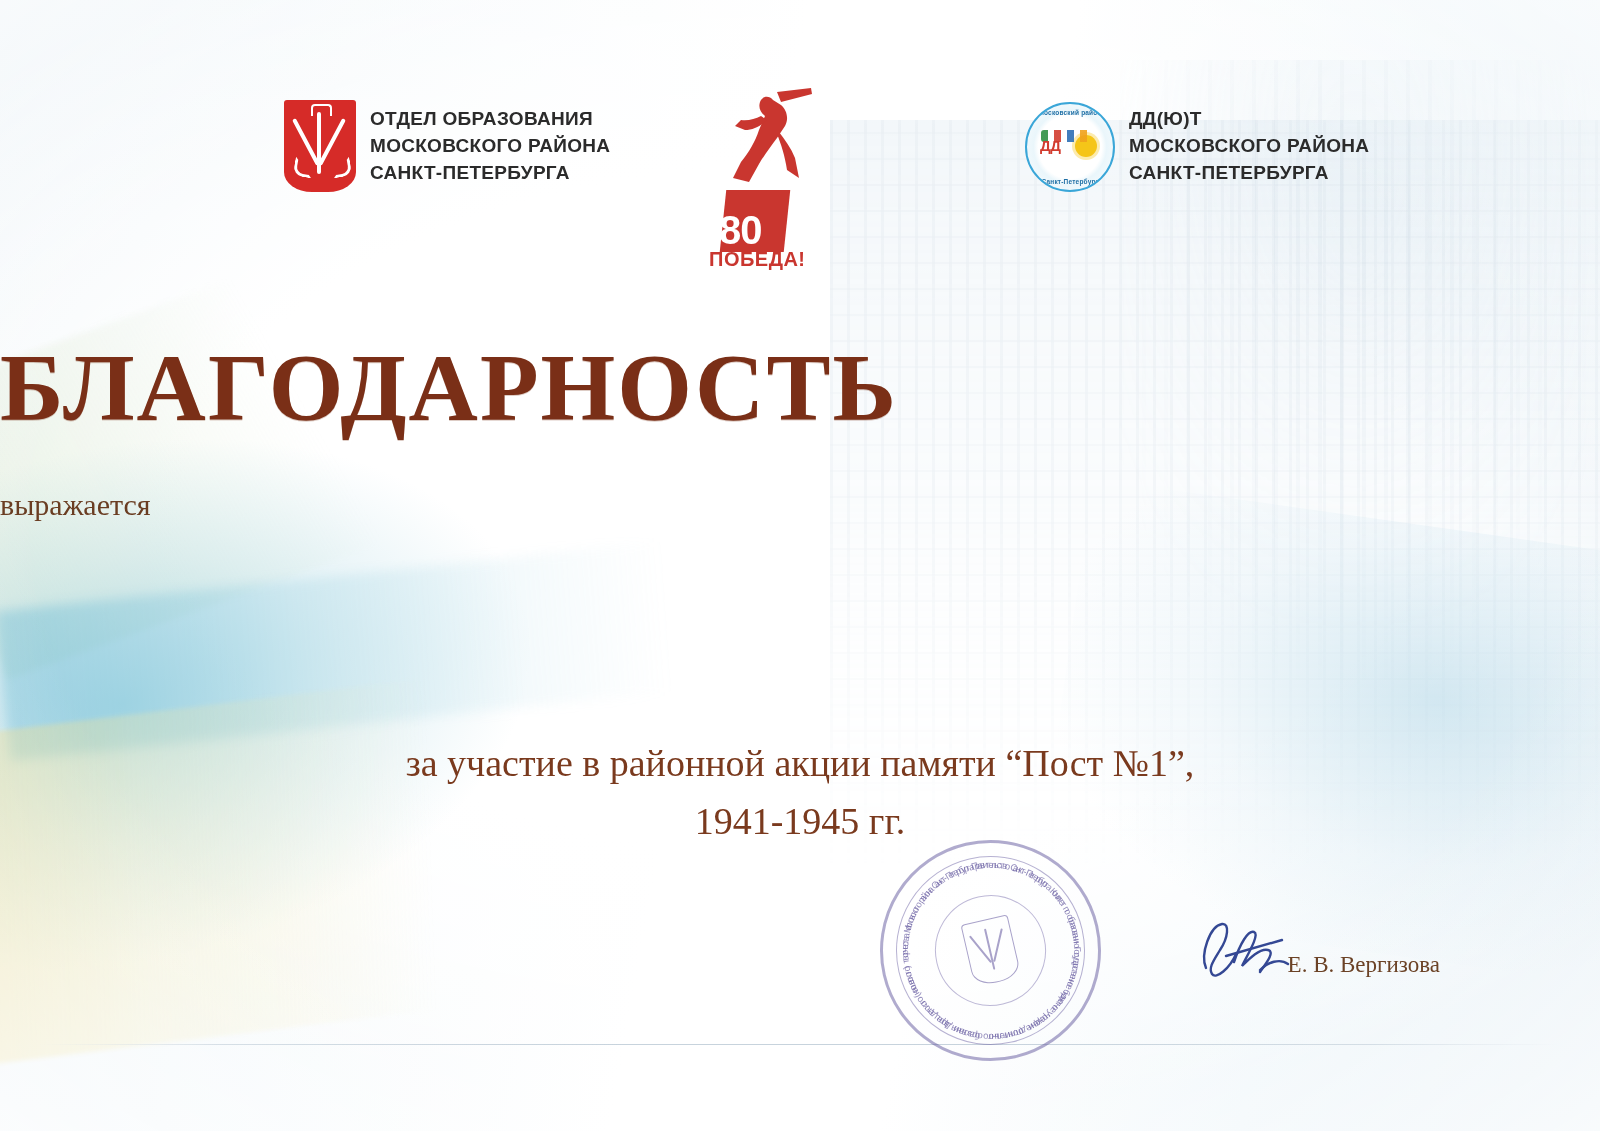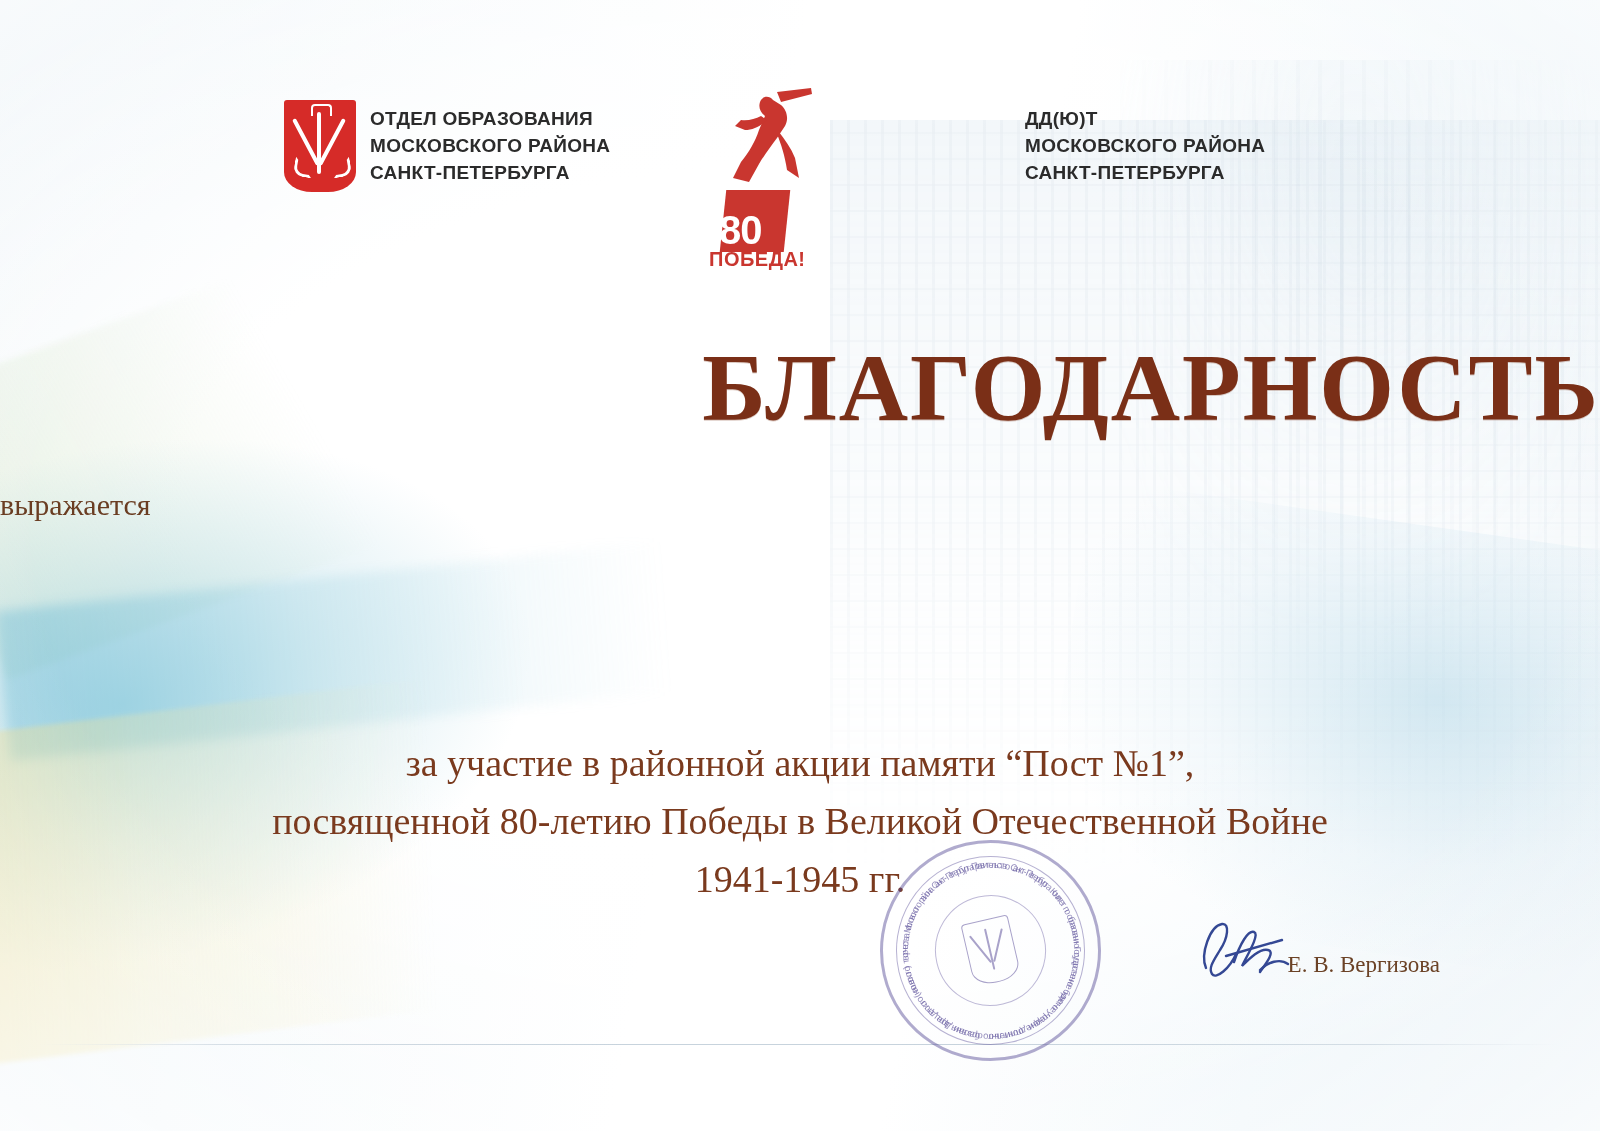--- a/index.html
+++ b/index.html
@@ -254,21 +254,21 @@
       linear-gradient(90deg, #2f8f44 0 7px, transparent 7px 13px, #d23c2f 13px 20px, transparent 20px 26px, #2d6fb5 26px 33px, transparent 33px 39px, #f0a21c 39px 46px, transparent 46px 100%);
     border-radius: 3px;
     opacity: 0.9;
   }
 
   
   .title {
     position: absolute;
     top: 332px;
     left: 0; right: 0;
-    text-align: right;
+    text-align: left;
     font-family: "Liberation Serif", serif;
     font-weight: 700;
     font-size: 96px;
     letter-spacing: 2px;
     color: #7a2f17;
     text-shadow: 0 1px 0 rgba(120,50,25,0.25);
   }
   .subtitle {
     position: absolute;
     top: 488px;
@@ -437,34 +437,40 @@
         <path d="M58 14 C54 9 47 10 45 16 C43 22 46 27 50 30 L44 44 C40 56 34 66 26 76 L18 92 L34 96 L44 78 C50 68 56 60 62 52 L70 40 C74 33 72 24 66 19 Z" fill="#c9362f"></path>
         <path d="M46 30 C40 33 33 35 26 34 L20 40 L30 44 C38 44 46 40 52 34 Z" fill="#c9362f"></path>
         <path d="M62 48 C66 58 70 70 72 84 L84 92 L80 72 C76 62 70 54 64 46 Z" fill="#c9362f"></path>
       </svg>
       <div class="plinth"></div>
       <div class="num80">80</div>
       <div class="pobeda">ПОБЕДА!</div>
     </div>
 
     <div class="logo-block logo-right">
+      <div class="ddut-logo">
+        <div class="ring-text-top">Московский район</div>
+        <div class="sun"></div>
+        <div class="figures"></div>
+        <div class="mark">ДД</div>
+        <div class="ring-text-bottom">Санкт-Петербург</div>
+      </div>
       <div class="logo-text">
         <div>ДД(Ю)Т</div>
         <div>МОСКОВСКОГО РАЙОНА</div>
         <div>САНКТ-ПЕТЕРБУРГА</div>
       </div>
     </div>
   </div>
 
   <div class="title">БЛАГОДАРНОСТЬ</div>
   <div class="subtitle">выражается</div>
 
   <div class="reason">
     <div>за участие в районной акции памяти “Пост №1”,</div>
-    <div>посвященной 80-летию Победы в Великой Отечественной Войне</div>
     <div>1941-1945 гг.</div>
   </div>
 
   <div class="stamp">
     <div class="stamp-ring-text" id="stamp-ring">
         <span style="transform: rotate(-90deg) translate(92px) rotate(90deg);">П</span>
         <span style="transform: rotate(-88.1443deg) translate(92px) rotate(90deg);">р</span>
         <span style="transform: rotate(-86.2887deg) translate(92px) rotate(90deg);">а</span>
         <span style="transform: rotate(-84.433deg) translate(92px) rotate(90deg);">в</span>
         <span style="transform: rotate(-82.5773deg) translate(92px) rotate(90deg);">и</span>

